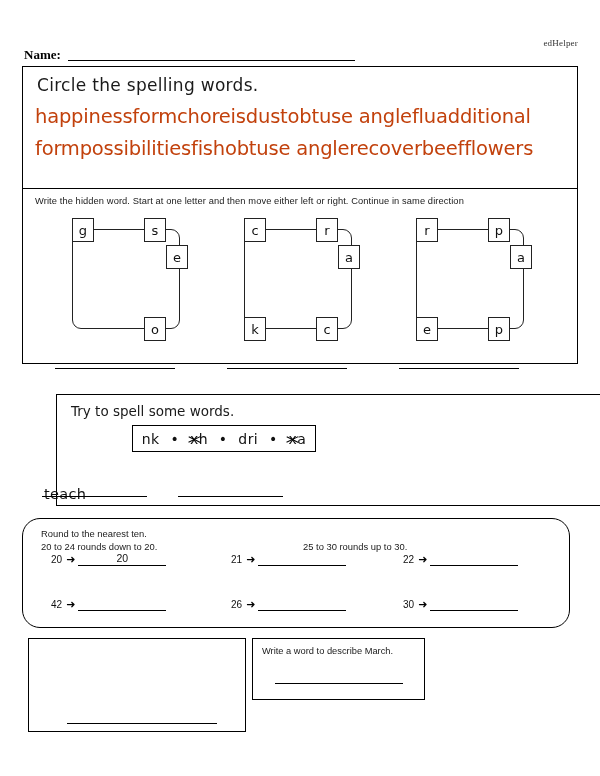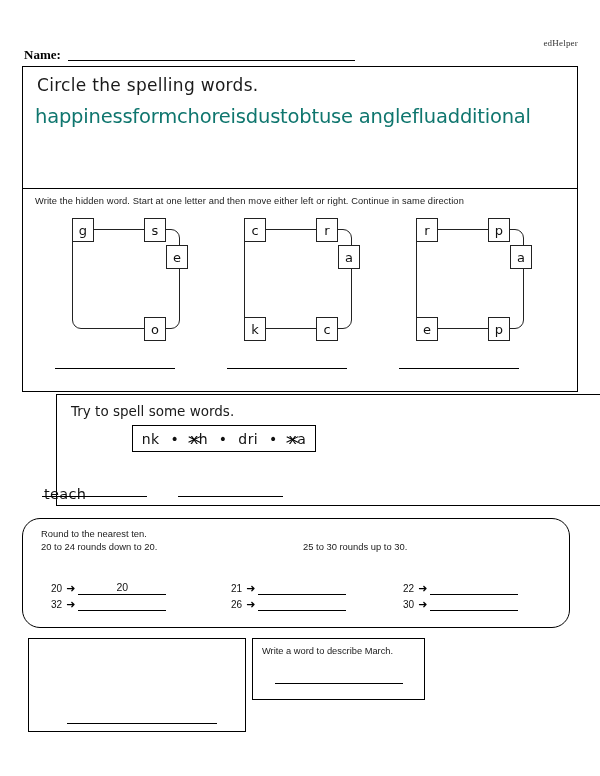--- a/index.html
+++ b/index.html
@@ -29,27 +29,27 @@
   .hand{font-family:"DejaVu Sans", sans-serif;}
 
   
   #sec-circle{left:22px;top:66px;width:556px;height:147px;}
   .circle-title{
     position:absolute;left:14px;top:8px;
     font-size:17px;letter-spacing:.3px;color:#1a1a1a;
   }
   .wordrun{
     position:absolute;left:12px;font-size:19.5px;letter-spacing:-0.2px;
-    white-space:nowrap;color:#0f766e;
+    white-space:nowrap;color:#c2410c;
   }
   #run1{top:38px;}
   #run2{top:70px;}
 
   
-  #sec-hidden{left:22px;top:188px;width:556px;height:204px;padding-left:25px;}
+  #sec-hidden{left:22px;top:188px;width:556px;height:176px;padding-left:25px;}
   .hidden-instr{
     position:absolute;left:12px;top:7px;font-size:9.3px;color:#1a1a1a;
     letter-spacing:.1px;white-space:nowrap;
   }
   .puzzles{position:absolute;left:0;top:24px;width:556px;height:132px;}
   .puzzle{position:absolute;top:0;width:150px;height:132px;}
   #pz1{left:33px;}
   #pz2{left:205px;}
   #pz3{left:377px;}
   .track{position:absolute;left:16px;top:16px;width:108px;height:100px;
@@ -95,21 +95,21 @@
   .written{
     position:absolute;left:44px;top:478px;font-size:14.5px;color:#111;letter-spacing:.3px;margin-top:8px;
   }
 
   
   #sec-round{left:22px;top:518px;width:548px;height:110px;border-radius:18px;}
   .round-t1{position:absolute;left:18px;top:9px;font-size:9.4px;color:#1a1a1a;}
   .round-t2{position:absolute;left:18px;top:22px;font-size:9.4px;color:#1a1a1a;}
   .round-t3{position:absolute;left:280px;top:22px;font-size:9.4px;color:#1a1a1a;}
   .rrow{position:absolute;left:0;width:548px;height:22px;}
-  #rrow1{top:62px;}
+  #rrow1{top:33px;}
   #rrow2{top:78px;}
   .ritem{position:absolute;display:flex;align-items:center;}
   .rnum{font-size:10px;color:#111;}
   .rarrow{font-size:11px;margin:0 3px 0 4px;line-height:10px;}
   .rline{width:88px;height:13px;border-bottom:1.4px solid #000;position:relative;}
   .rval{
     position:absolute;left:0;right:0;bottom:1px;text-align:center;
     font-size:10.5px;color:#111;
   }
   .rc1{left:28px;}
@@ -138,20 +138,21 @@
   <div class="brand">edHelper</div>
 
   <div class="namerow">
     <span class="namelbl">Name:</span>
     <span class="nameline"></span>
   </div>
 
   <div class="box" id="sec-circle">
     <div class="circle-title hand">Circle the spelling words.</div>
     <div class="wordrun hand" id="run1">happinessformchoreisdustobtuse anglefluadditional</div>
+    <div class="wordrun hand" id="run2">formpossibilitiesfishobtuse anglerecoverbeefflowers</div>
   </div>
 
   <div class="box" id="sec-hidden">
     <div class="hidden-instr">Write the hidden word.  Start at one letter and then move either left or right.  Continue in same direction</div>
 
     <div class="puzzles">
 
       <div class="puzzle" id="pz1">
         <div class="track"></div>
         <div class="cell c-tl hand">g</div>
@@ -228,21 +229,21 @@
         <span class="rnum">22</span>
         <span class="rarrow">➜</span>
         <span class="rline">
             <span class="rval"></span>
           </span>
       </div>
     </div>
 
     <div class="rrow" id="rrow2">
       <div class="ritem rc1">
-        <span class="rnum">32</span>
+        <span class="rnum">42</span>
         <span class="rarrow">➜</span>
         <span class="rline">
             <span class="rval"></span>
           </span>
       </div>
       <div class="ritem rc2">
         <span class="rnum">26</span>
         <span class="rarrow">➜</span>
         <span class="rline">
             <span class="rval"></span>

